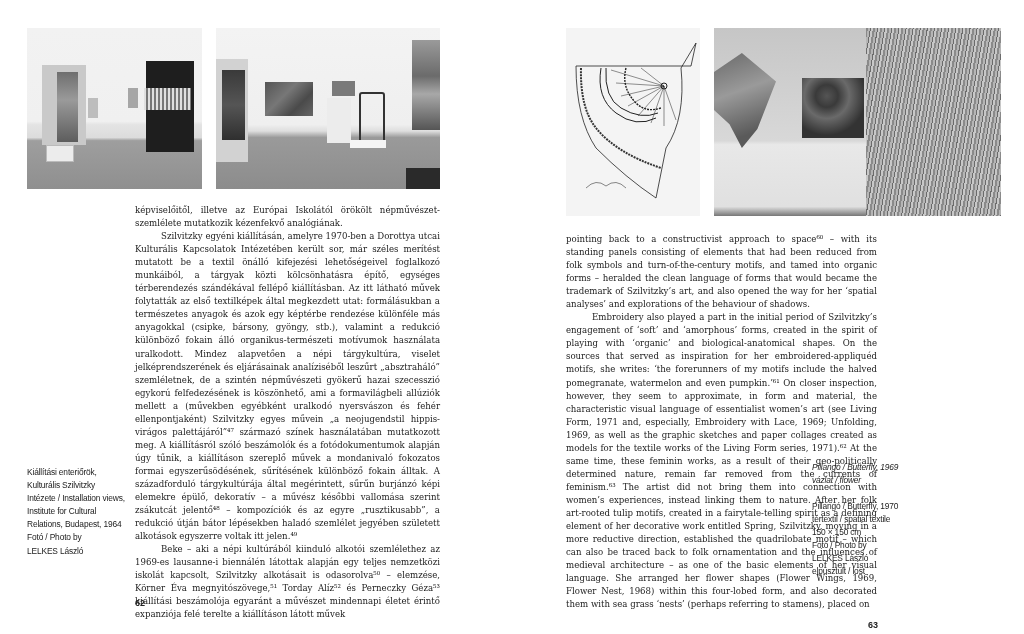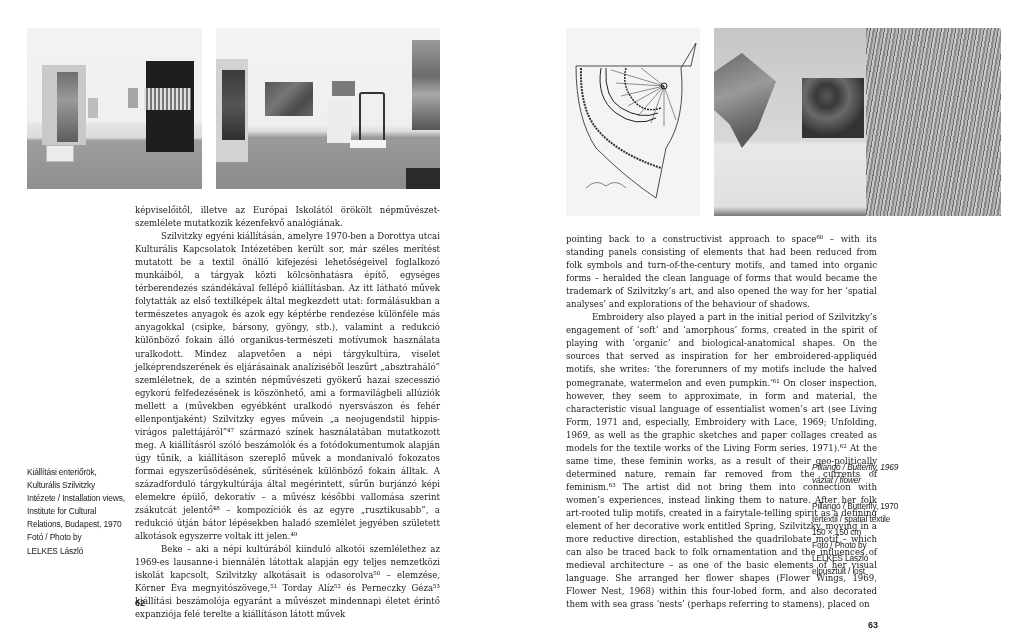--- a/index.html
+++ b/index.html
@@ -64,21 +64,21 @@
     <p>képviselőitől, illetve az Európai Iskolától örökölt népművészet-szemlélete mutatkozik kézenfekvő analógiának.</p>
     <p class="indent">Szilvitzky egyéni kiállításán, amelyre 1970-ben a Dorottya utcai Kulturális Kapcsolatok Intézetében került sor, már széles merítést mutatott be a textil önálló kifejezési lehetőségeivel foglalkozó munkáiból, a tárgyak közti kölcsönhatásra építő, egységes térberendezés szándékával fellépő kiállításban. Az itt látható művek folytatták az első textilképek által megkezdett utat: formálásukban a természetes anyagok és azok egy képtérbe rendezése különféle más anyagokkal (csipke, bársony, gyöngy, stb.), valamint a redukció különböző fokain álló organikus-természeti motívumok használata uralkodott. Mindez alapvetően a népi tárgykultúra, viselet jelképrendszerének és eljárásainak analíziséből leszűrt „absztraháló” szemléletnek, de a szintén népművészeti gyökerű hazai szecesszió egykorú felfedezésének is köszönhető, ami a formavilágbeli allúziók mellett a (művekben egyébként uralkodó nyersvászon és fehér ellenpontjaként) Szilvitzky egyes művein „a neojugendstil hippis-virágos palettájáról”⁴⁷ származó színek használatában mutatkozott meg. A kiállításról szóló beszámolók és a fotódokumentumok alapján úgy tűnik, a kiállításon szereplő művek a mondanivaló fokozatos formai egyszerűsödésének, sűrítésének különböző fokain álltak. A századforduló tárgykultúrája által megérintett, sűrűn burjánzó képi elemekre épülő, dekoratív – a művész későbbi vallomása szerint zsákutcát jelentő⁴⁸ – kompozíciók és az egyre „rusztikusabb”, a redukció útján bátor lépésekben haladó szemlélet jegyében született alkotások egyszerre voltak itt jelen.⁴⁹</p>
     <p class="indent">Beke – aki a népi kultúrából kiinduló alkotói szemlélethez az 1969-es lausanne-i biennálén látottak alapján egy teljes nemzetközi iskolát kapcsolt, Szilvitzky alkotásait is odasorolva⁵⁰ – elemzése, Körner Éva megnyitószövege,⁵¹ Torday Alíz⁵² és Perneczky Géza⁵³ kiállítási beszámolója egyaránt a művészet mindennapi életet érintő expanziója felé terelte a kiállításon látott művek</p>
   </div>
 
   <div class="caption" id="left-caption">
     <div>Kiállítási enteriőrök,</div>
     <div>Kulturális Szilvitzky</div>
     <div>Intézete / Installation views,</div>
     <div>Institute for Cultural</div>
-    <div>Relations, Budapest, 1970</div>
+    <div>Relations, Budapest, 1964</div>
     <div>Fotó / Photo by</div>
     <div>LELKES László</div>
   </div>
 
   <div class="page-number" id="left-page-number">62</div>
 </div>
 
 <div class="page" id="page-right">
   <div class="photo" id="photo-right-sketch" title="Butterfly sketch drawing, signed">
     <svg width="134" height="188" viewBox="0 0 134 188">

